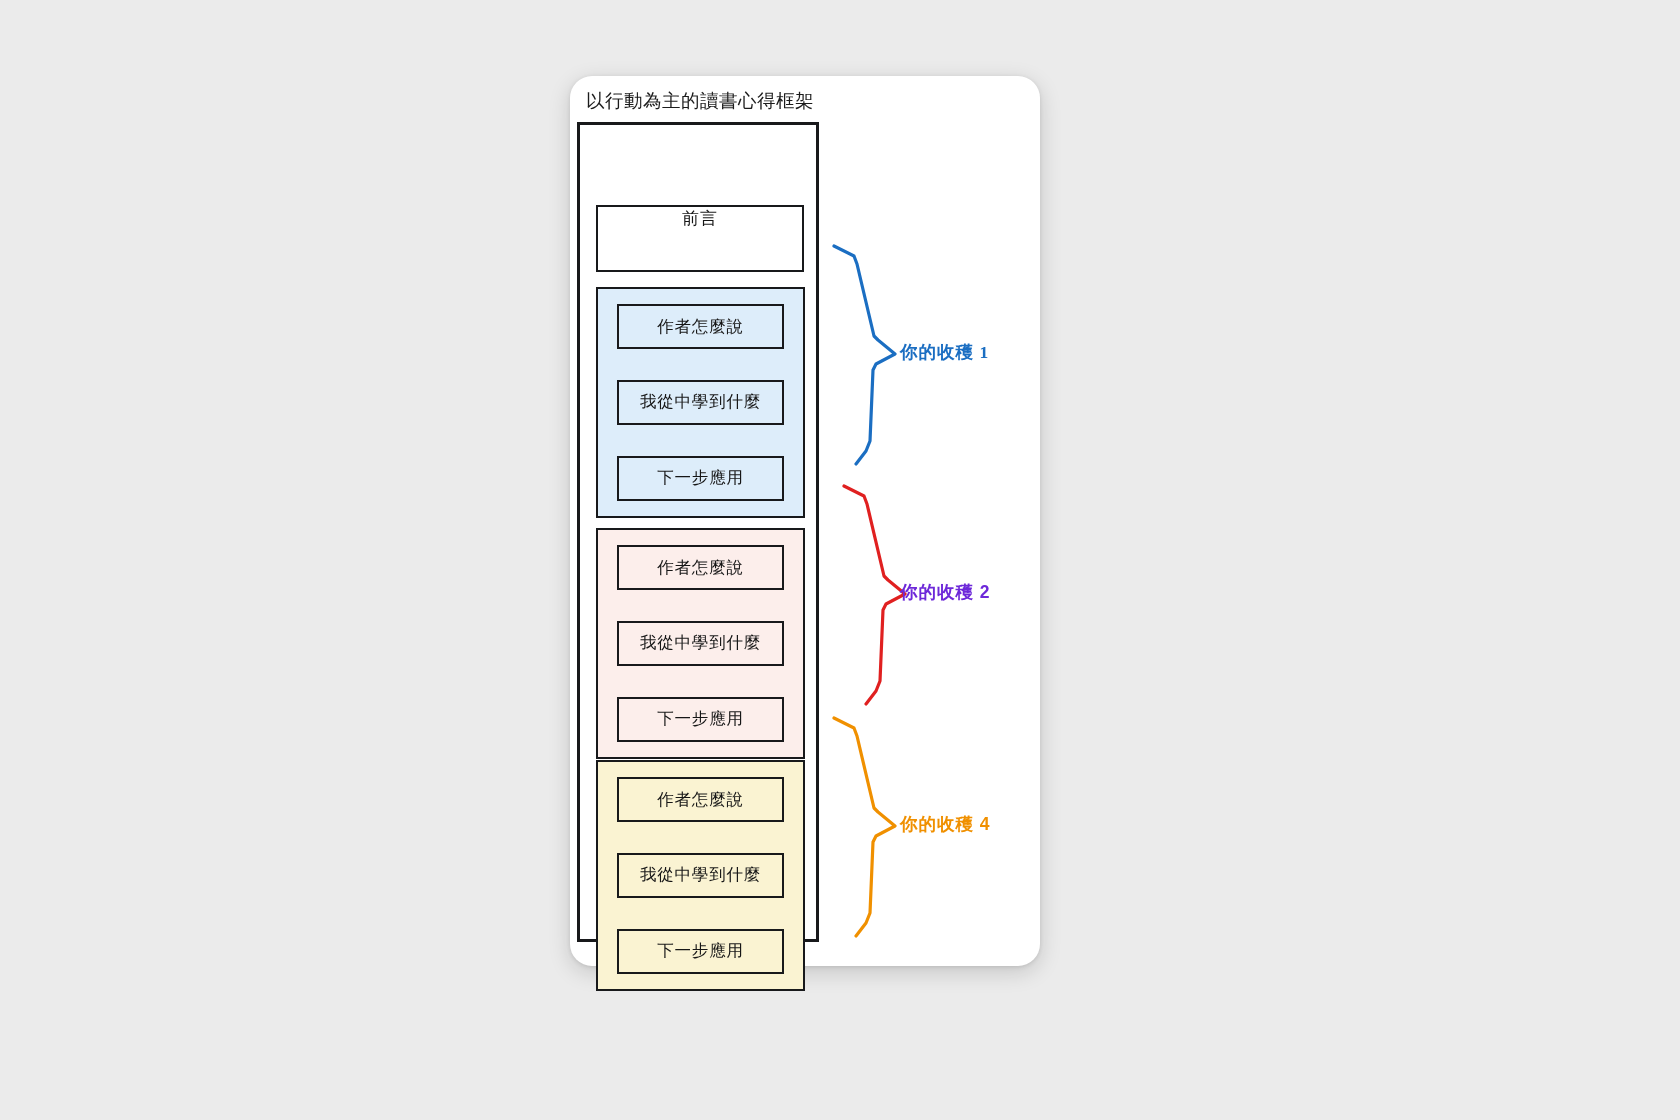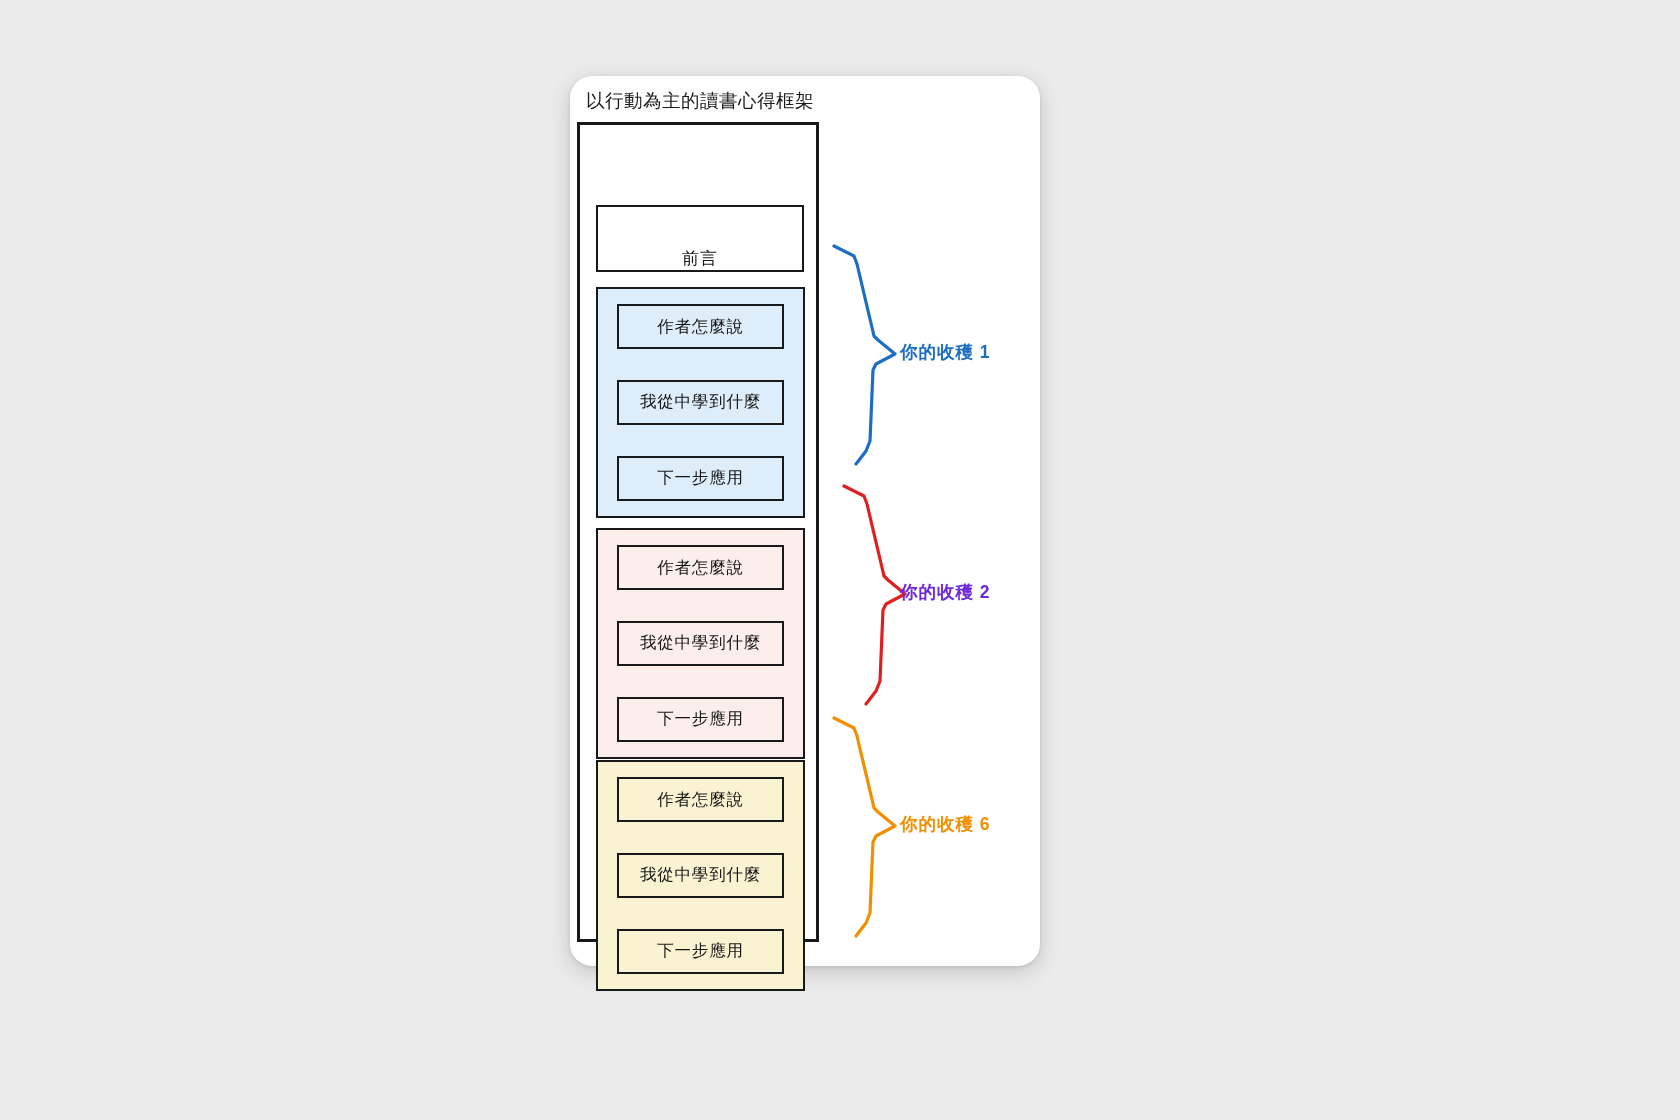--- a/index.html
+++ b/index.html
@@ -55,21 +55,21 @@
   #preface-box {
     position: absolute;
     left: 16px;
     top: 80px;
     width: 208px;
     height: 67px;
     border: 2.5px solid #18191b;
     box-sizing: border-box;
     background: #ffffff;
     display: flex;
-    align-items: flex-end;
+    align-items: flex-start;
     justify-content: center;
   }
   #preface-box .box-label {
     font-size: 17px;
     color: #161616;
     letter-spacing: 1px;
   }
 
   
   .section {
@@ -117,21 +117,21 @@
     overflow: visible;
   }
   .brace-label {
     position: absolute;
     font-size: 17.5px;
     font-weight: bold;
     white-space: nowrap;
     letter-spacing: 1px;
   }
 
-  .grp-1 { left: 262px; top: 160px; width: 175px; height: 235px; }
+  .grp-1 { left: 262px; top: 160px; width: 175px; height: 235px; font-family: Liberation Serif, serif; }
   .grp-2 { left: 272px; top: 400px; width: 175px; height: 235px; }
   .grp-3 { left: 262px; top: 632px; width: 175px; height: 235px; }
 
   .grp-1 .brace-label { left: 68px; top: 104px; color: #1b6ec2; }
   .grp-2 .brace-label { left: 58px; top: 104px; color: #6d28d9; }
   .grp-3 .brace-label { left: 68px; top: 104px; color: #f09000; }
 </style>
 </head>
 <body>
 
@@ -194,16 +194,16 @@
     <svg class="brace-svg" width="175" height="235" viewBox="0 0 175 235">
       <polyline points="2,10 22,20 25,28 42,100 46,104 63,118 44,128 41,134 38,205 34,215 24,228" fill="none" stroke="#e02020" stroke-width="3.2" stroke-linejoin="round" stroke-linecap="round"></polyline>
     </svg>
     <div class="brace-label">你的收穫 2</div>
   </div>
 
   <div class="brace-group grp-3">
     <svg class="brace-svg" width="175" height="235" viewBox="0 0 175 235">
       <polyline points="2,10 22,20 25,28 42,100 46,104 63,118 44,128 41,134 38,205 34,215 24,228" fill="none" stroke="#f09000" stroke-width="3.2" stroke-linejoin="round" stroke-linecap="round"></polyline>
     </svg>
-    <div class="brace-label">你的收穫 6</div>
+    <div class="brace-label">你的收穫 4</div>
   </div>
 
 </div>
 
 </body></html>

